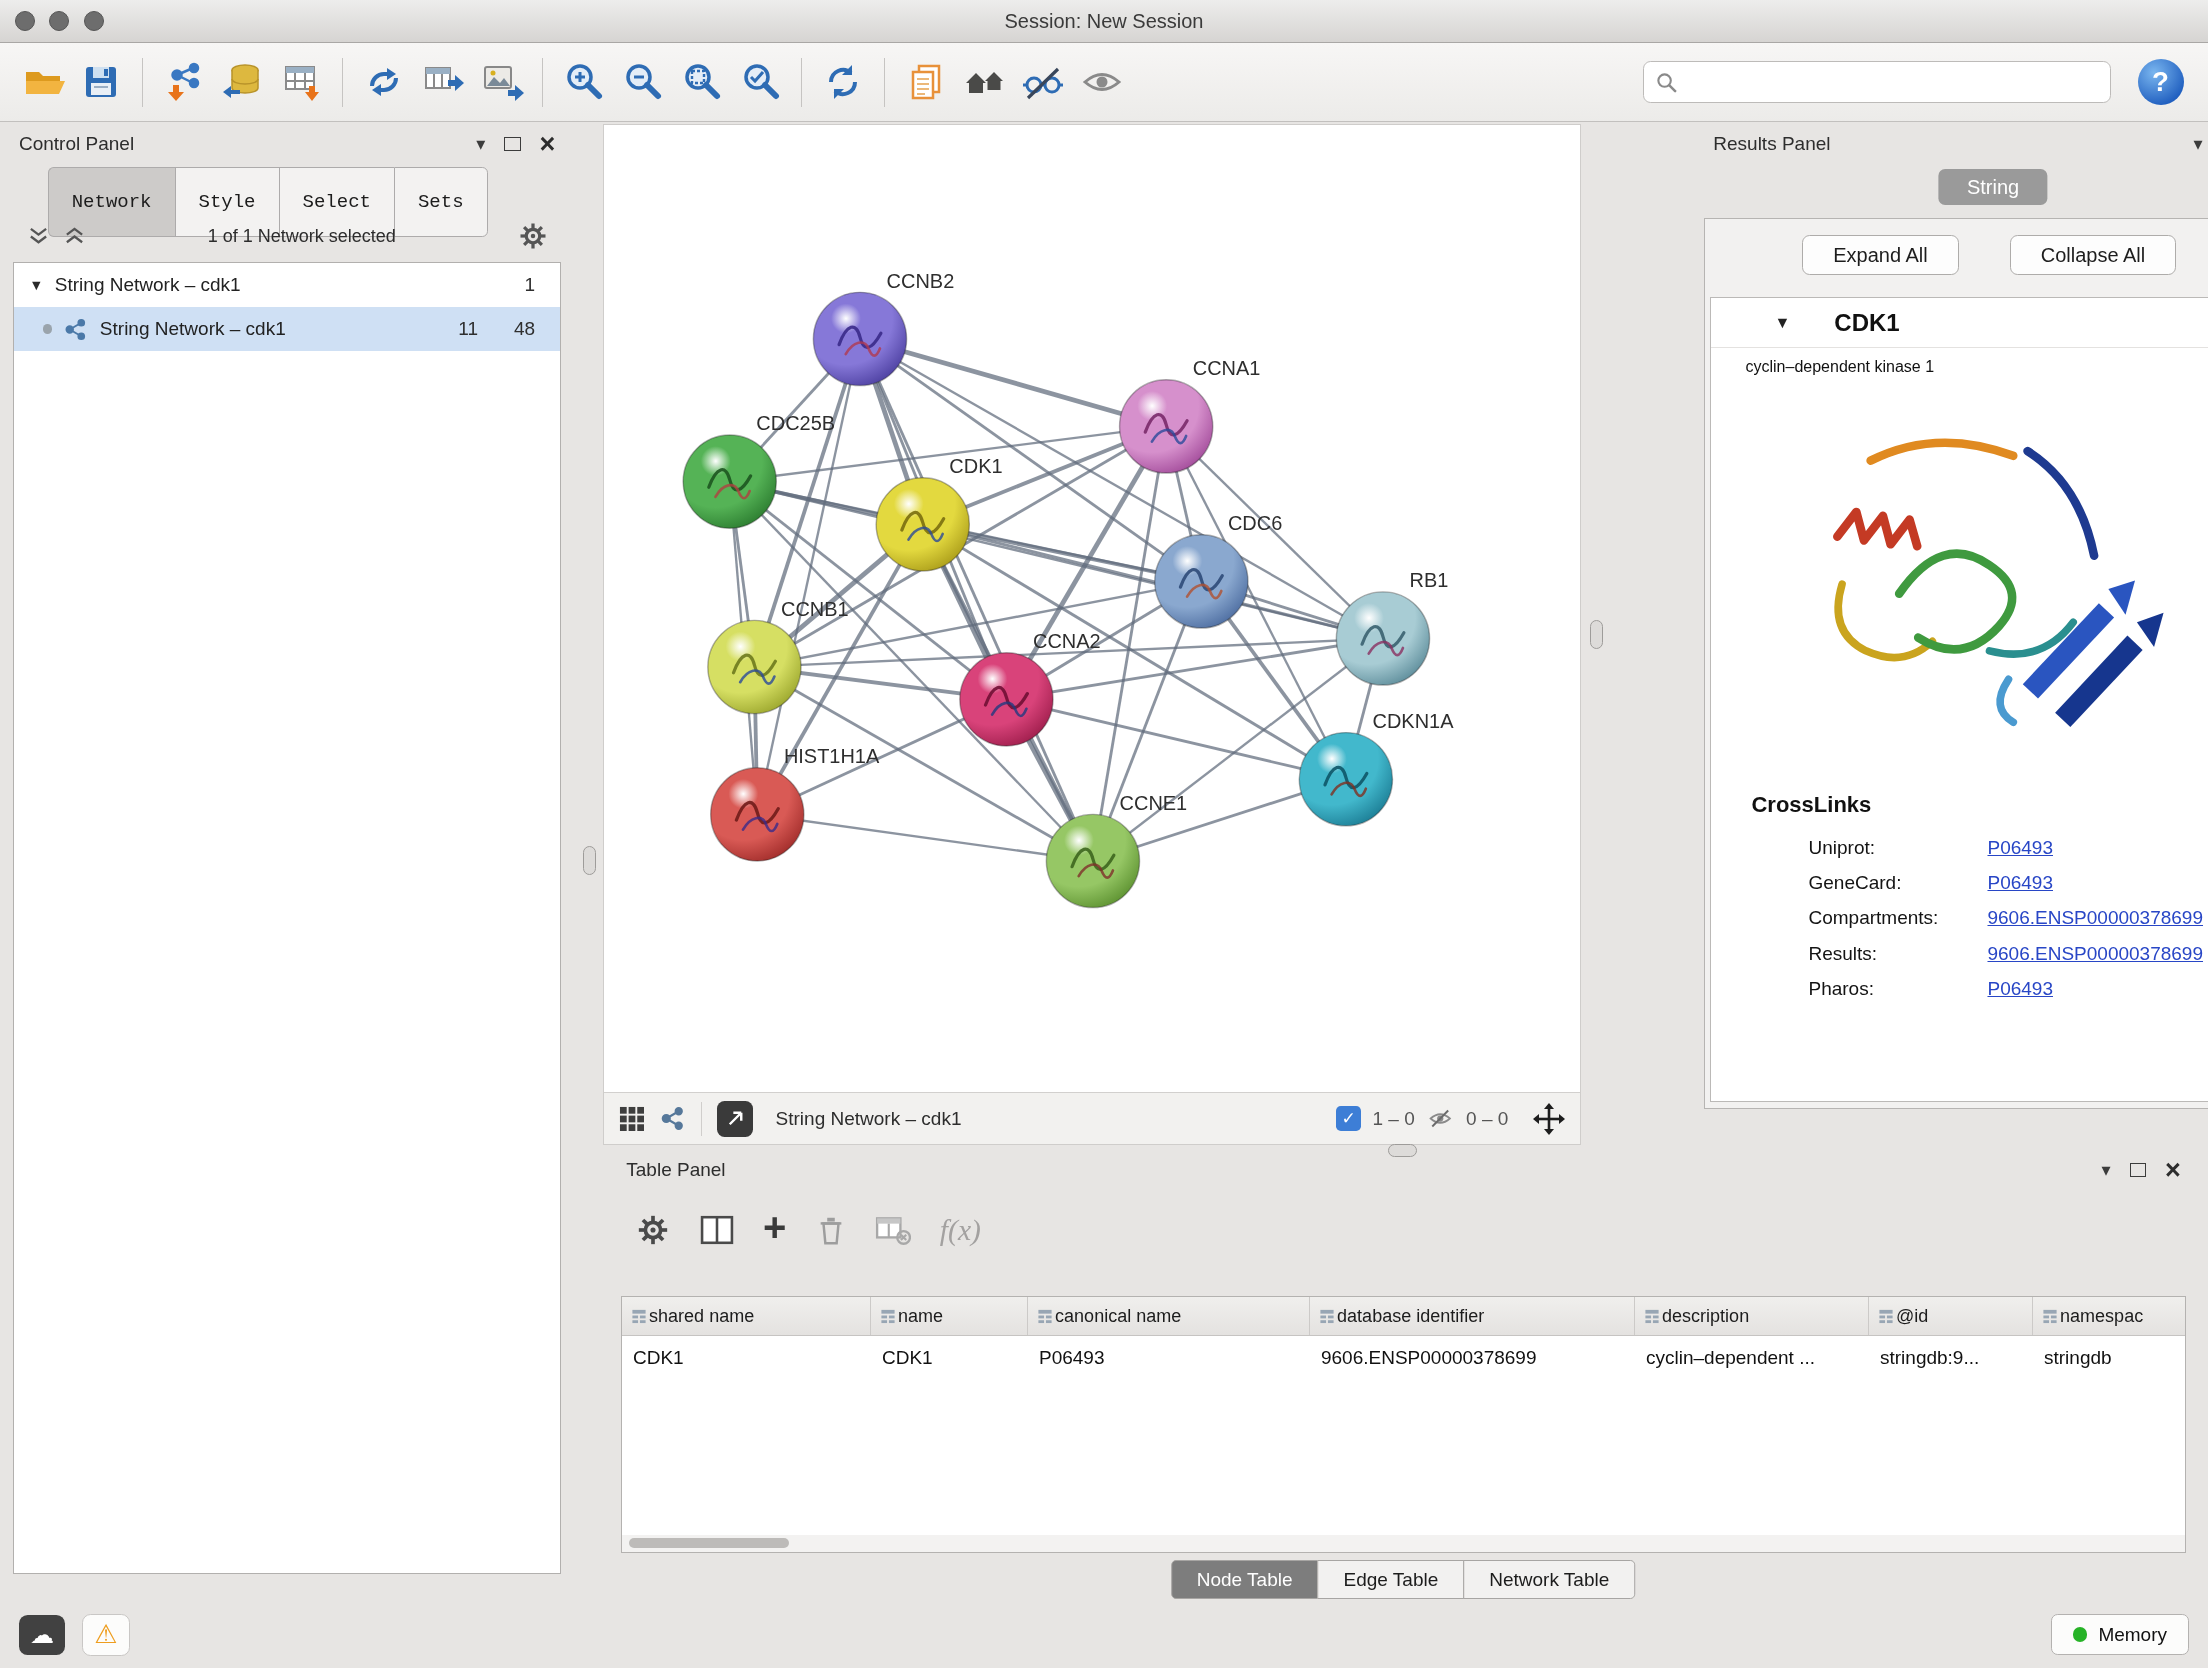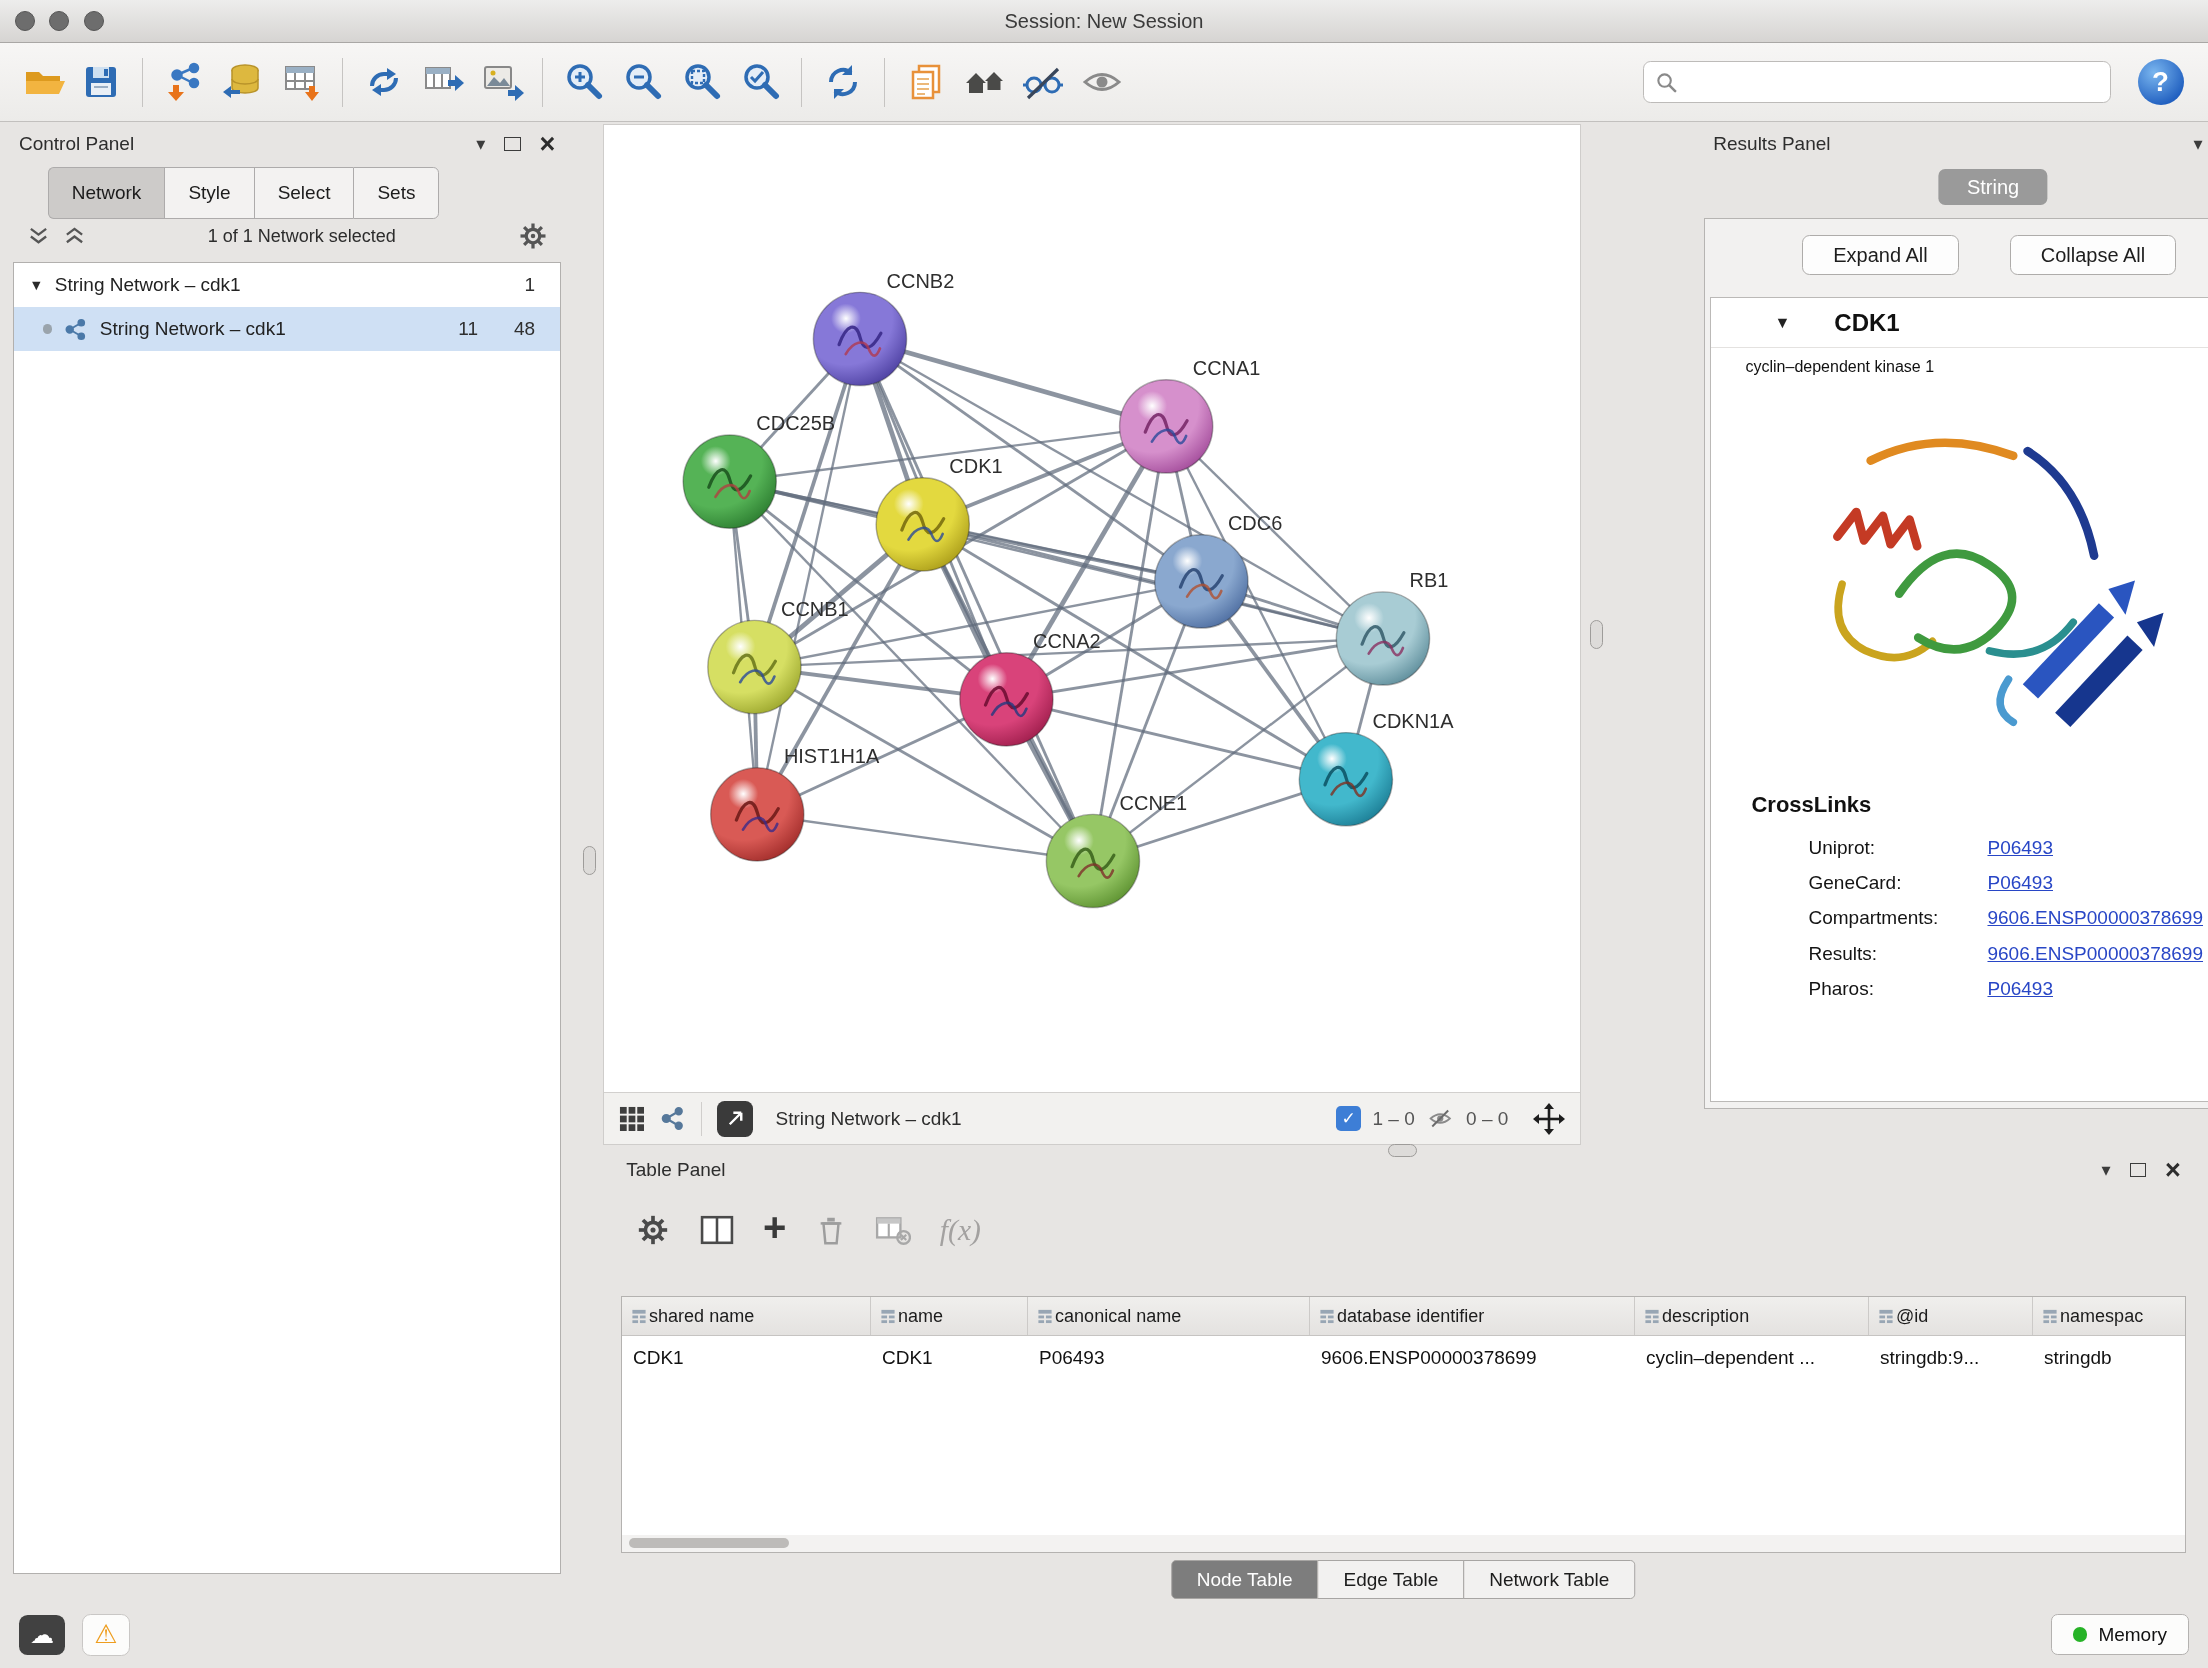--- a/index.html
+++ b/index.html
@@ -33,22 +33,22 @@
   
   .panel-header{display:flex;align-items:center;height:34px;padding:0 13.3px;font-size:19px;color:#2d2d2d;}
   .win-btns{margin-left:auto;display:flex;align-items:center;gap:19px;}
   .wb-arrow{font-size:18px;color:#3c3c3c;line-height:1;}
   .wb-float{width:14.3px;height:11.4px;border:1.9px solid #3c3c3c;}
   .wb-close{font-size:27px;font-weight:bold;color:#2d2d2d;line-height:1;}
 
   
   .control-panel{position:absolute;left:5.7px;top:127px;width:563px;height:1453px;}
   .cp-tabs{position:absolute;left:42px;top:40px;display:flex;}
-  .cp-tab{padding:14px 23px;font-size:19px;border:1px solid #adabab;border-right:none;
-    background:#f3f2f1;color:#1c1c1c;}
+  .cp-tab{padding:23px 23px;font-size:19px;border:1px solid #adabab;border-right:none;
+    background:#f3f2f1;color:#1c1c1c;font-family:Liberation Mono, monospace;}
   .cp-tab:first-child{border-radius:5.7px 0 0 5.7px;}
   .cp-tab:last-child{border-right:1px solid #adabab;border-radius:0 5.7px 5.7px 0;}
   .cp-tab.active{background:#cdcbc9;}
   .cp-info{position:absolute;left:9.5px;right:9.5px;top:89px;height:40px;display:flex;align-items:center;
     padding:0 11.4px;gap:13.3px;}
   .cp-info-text{flex:1;text-align:center;font-size:18px;color:#2c2c2c;}
   .cp-list{position:absolute;left:7.6px;right:7.6px;top:135px;bottom:5.7px;background:#fff;border:1px solid #b2b0ae;}
   .tree-row{height:44px;display:flex;align-items:center;font-size:19px;padding:0 15px;gap:11.4px;position:relative;}
   .tree-row.selected{background:#cfe0f4;}
   .tree-arrow{font-size:14.3px;color:#2a2a2a;}

